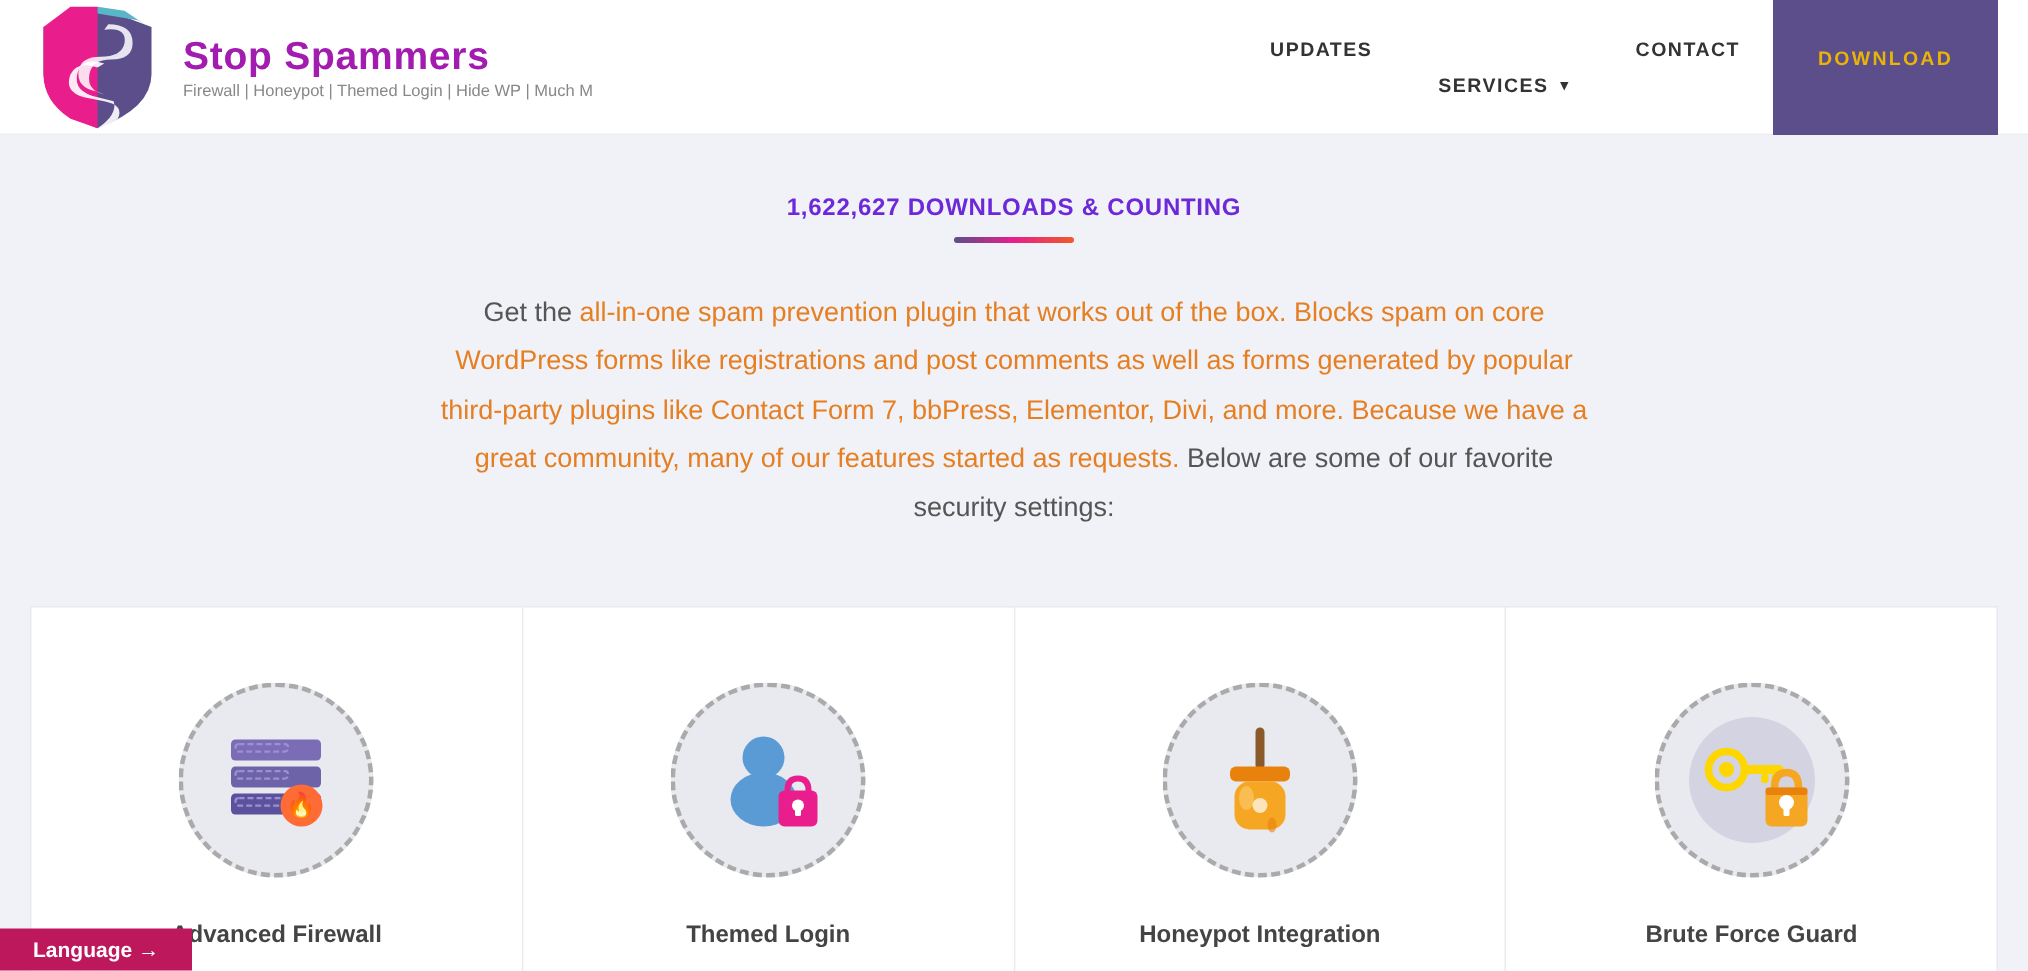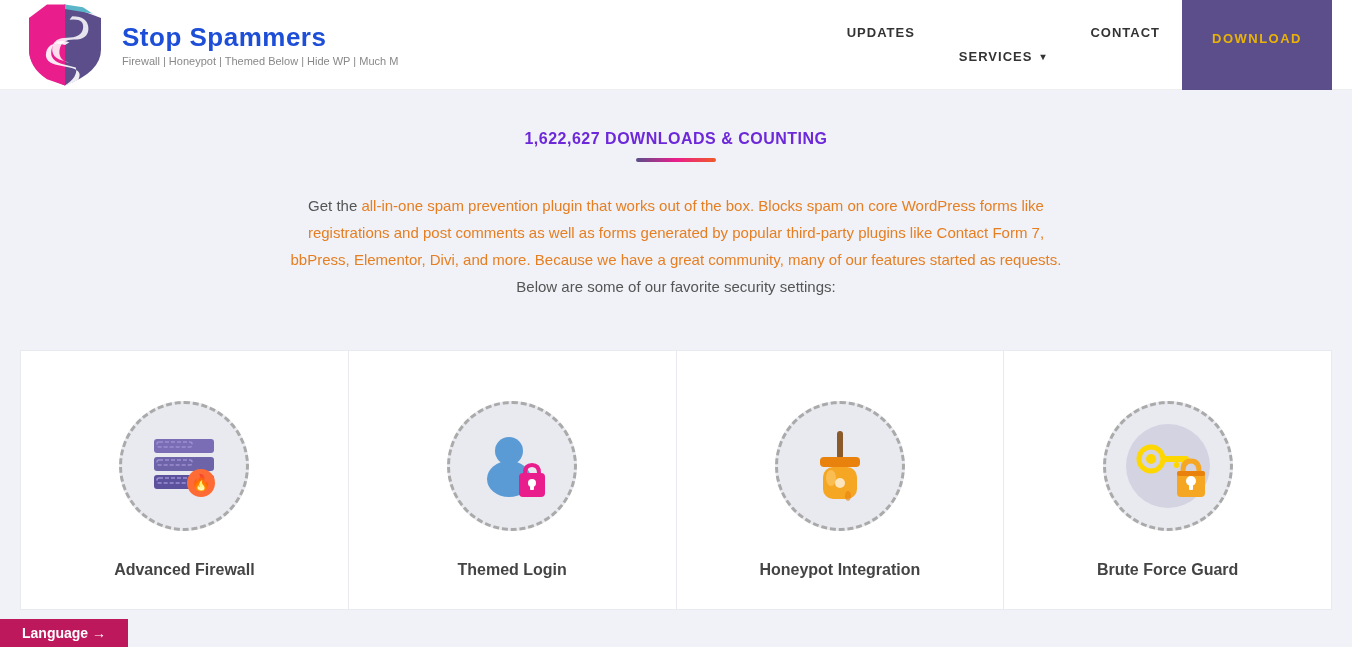--- a/index.html
+++ b/index.html
@@ -18,21 +18,21 @@
     .logo-area {
       display: flex;
       align-items: center;
       gap: 12px;
       flex-shrink: 0;
     }
     .logo-svg { width: 90px; height: 90px; }
     .logo-text h1 {
       font-size: 26px;
       font-weight: 700;
-      color: #1d4ed8;
+      color: #a21caf;
       letter-spacing: 0.5px;
     }
     .logo-text p {
       font-size: 11px;
       color: #888;
       margin-top: 2px;
     }
     nav {
       display: flex;
       align-items: flex-start;
@@ -98,21 +98,21 @@
       font-size: 38px;
       font-weight: 700;
       color: #2c2c2c;
       margin-bottom: 30px;
       font-family: Georgia, serif;
     }
 
     .main-desc {
       max-width: 780px;
       margin: 0 auto 50px;
-      font-size: 15px;
+      font-size: 18px;
       line-height: 1.8;
       color: #555;
     }
 
     
     .cards-row {
       display: flex;
       gap: 0;
       justify-content: center;
       margin-top: 20px;
@@ -177,21 +177,21 @@
 
       <path d="M50 5 L30 5 L10 20 L10 55 Q10 75 30 88 L50 95 Z" fill="#e91e8c"></path>
 
       <path d="M50 5 L70 8 L85 18 L80 15 L50 10 Z" fill="#5bb5c8"></path>
       <path d="M50 50 Q35 45 30 55 Q25 68 40 72 L55 75 Q70 78 65 88 Q60 92 50 95 Q65 85 62 75 L50 72 Q32 68 35 55 Q38 42 55 47 Z" fill="#fff" opacity="0.9"></path>
 
       <path d="M55 22 Q72 20 70 32 Q68 42 52 42 Q38 42 36 52 Q34 65 50 68 L55 70 Q42 67 44 55 Q46 44 60 44 Q76 44 76 32 Q76 18 58 18 Z" fill="#fff" opacity="0.85"></path>
     </svg>
     <div class="logo-text">
       <h1>Stop Spammers</h1>
-      <p>Firewall | Honeypot | Themed Below | Hide WP | Much M</p>
+      <p>Firewall | Honeypot | Themed Login | Hide WP | Much M</p>
     </div>
   </div>
 
   <nav>
     <a class="nav-item">UPDATES</a>
     <a class="nav-item services">
       <span>SERVICES</span>
       <span class="chevron">▾</span>
     </a>
     <a class="nav-item">CONTACT</a>

